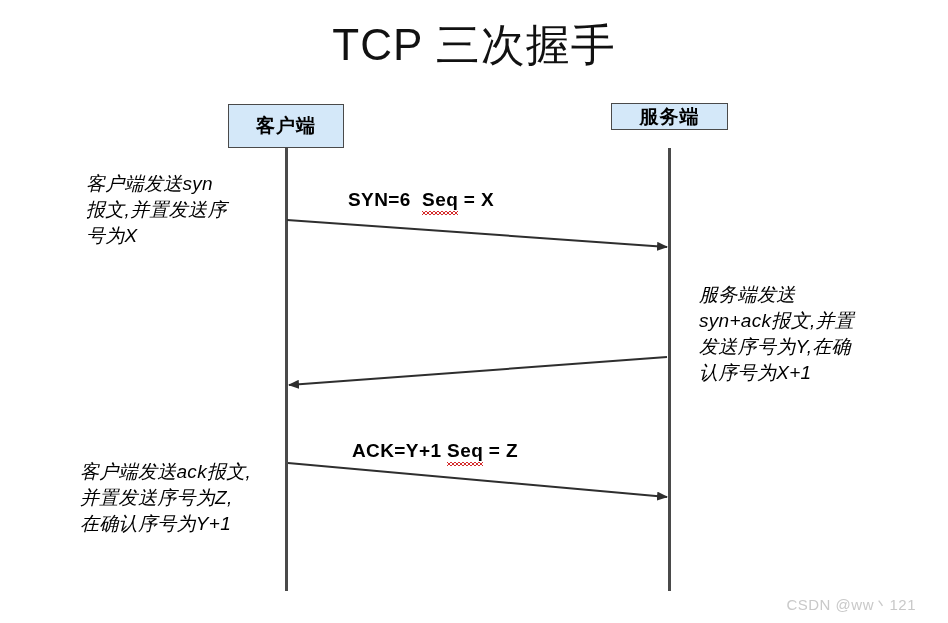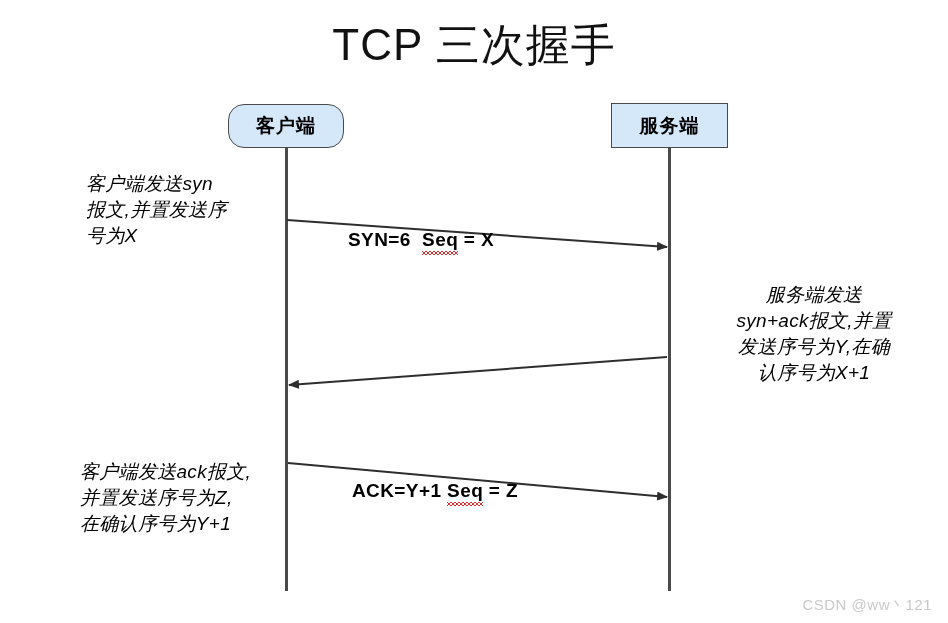--- a/index.html
+++ b/index.html
@@ -37,22 +37,22 @@
     background: #d4e8f9;
     border: 1.5px solid #4a4a4a;
     display: flex;
     align-items: center;
     justify-content: center;
     font-size: 19px;
     font-weight: bold;
     color: #000000;
     letter-spacing: 1px;
   }
-  #client-box { left: 228px; top: 104px; width: 116px; height: 44px; border-radius: 16px; }
-  #server-box { left: 611px; top: 103px; width: 117px; height: 45px; }
+  #client-box { left: 228px; top: 104px; width: 116px; height: 44px; }
+  #server-box { left: 611px; top: 103px; width: 117px; height: 27px; }
 
   
   .lifeline {
     position: absolute;
     width: 3px;
     background: #4a4a4a;
     top: 148px;
     height: 443px;
   }
   #client-lifeline { left: 285px; }
@@ -78,21 +78,20 @@
     letter-spacing: 0.4px;
   }
   #msg-1-label { left: 348px; top: 189px; }
   #msg-2-label { left: 313px; top: 331px; }
   #msg-3-label { left: 352px; top: 440px; }
 
   
   .squiggle {
     position: relative;
     display: inline-block;
-    margin-top: 40px;
   }
   .squiggle::after {
     content: "";
     position: absolute;
     left: 0;
     right: 0;
     bottom: -4px;
     height: 4px;
     background-image:
       linear-gradient(45deg, transparent 42%, #d42b2b 42%, #d42b2b 58%, transparent 58%),
@@ -105,27 +104,27 @@
   .annotation {
     position: absolute;
     font-size: 19px;
     color: #000000;
     line-height: 26px;
     white-space: pre-line;
     letter-spacing: 0.3px;
     font-style: italic;
   }
   #note-client-syn { left: 86px; top: 171px; width: 190px; }
-  #note-server-synack { left: 699px; top: 282px; width: 230px; text-align: center; }
+  #note-server-synack { left: 699px; top: 282px; width: 230px; }
   #note-client-ack { left: 80px; top: 427px; width: 205px; margin-top: 32px; }
 
   
   #watermark {
     position: absolute;
-    right: 16px;
+    right: 32px;
     bottom: 8px;
     font-size: 15px;
     color: #c9c9c9;
     white-space: nowrap;
     letter-spacing: 0.5px;
   }
 </style>
 </head>
 <body>
 

